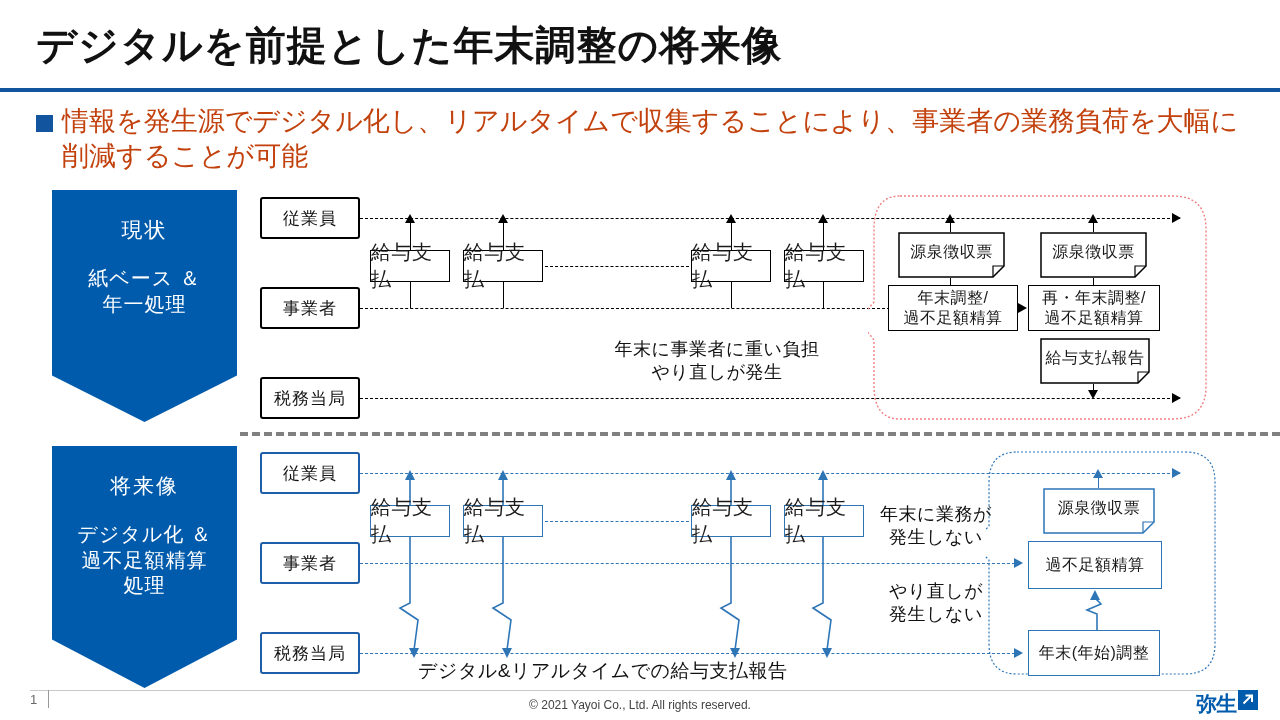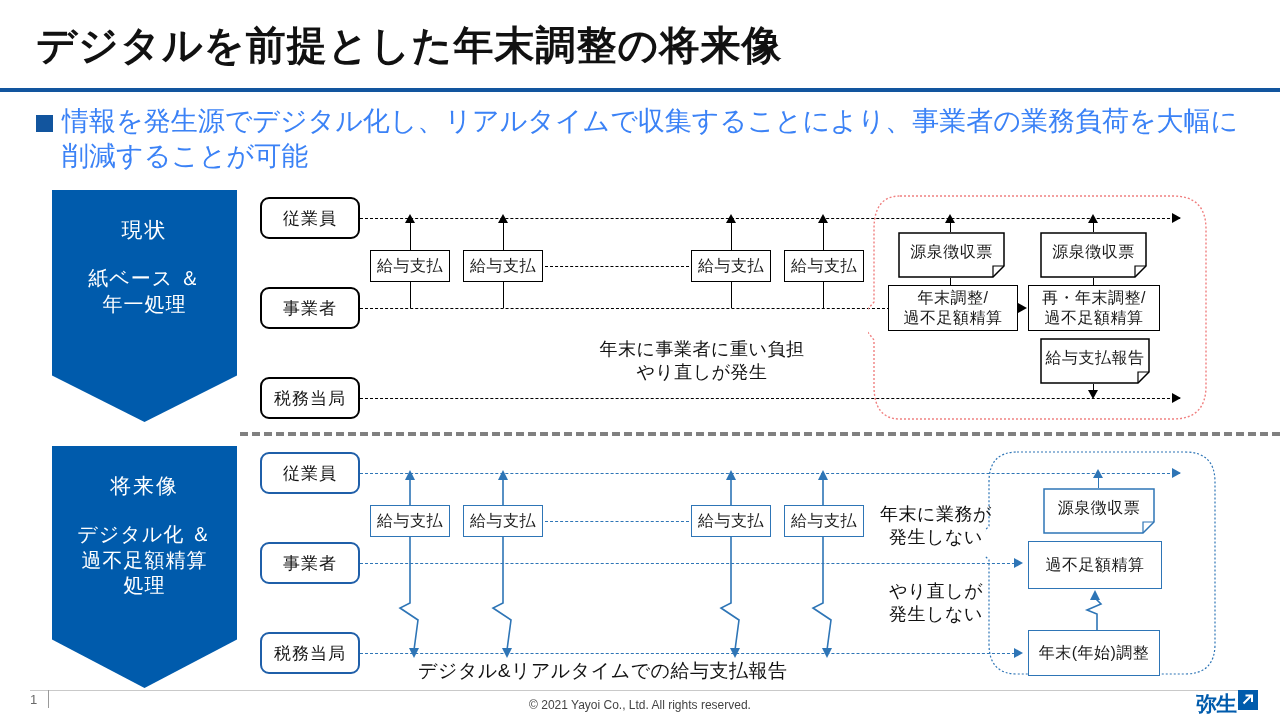--- a/index.html
+++ b/index.html
@@ -20,21 +20,21 @@
     position:absolute;left:0;top:88px;width:1280px;height:4px;background:#12559E;
   }
   .bullet-row{
     position:absolute;left:36px;top:104px;width:1216px;
     display:flex;align-items:flex-start;
   }
   .bullet-mark{
     width:17px;height:17px;background:#12559E;margin-top:11px;margin-right:9px;flex:none;
   }
   .bullet-text{
-    font-size:27px;line-height:1.30;color:#3b82f6;letter-spacing:0px;
+    font-size:27px;line-height:1.30;color:#c2410c;letter-spacing:0px;
   }
 
   
   .banner{
     position:absolute;width:185px;background:#005BAC;color:#fff;
     text-align:center;
     clip-path:polygon(0 0,100% 0,100% 80%,50% 100%,0 80%);
   }
   .banner .b-head{font-size:21px;padding-top:26px;letter-spacing:2px;}
   .banner .b-sub{font-size:20px;line-height:1.28;padding-top:22px;letter-spacing:1px;}
@@ -42,35 +42,35 @@
   #banner-future{left:52px;top:446px;height:242px;}
 
   
   .divider{
     position:absolute;left:240px;top:432px;width:1040px;height:0;
     border-top:4px dashed #808080;
   }
 
   
   .actor{
-    position:absolute;width:100px;height:42px;border-radius:9px;
+    position:absolute;width:100px;height:42px;border-radius:3px;
     background:#fff;display:flex;align-items:center;justify-content:center;
     font-size:17px;letter-spacing:1px;box-sizing:border-box;
   }
   .actor.dark{border:2.5px solid #000;color:#111;}
   .actor.blue{border:2.2px solid #1F5FA9;color:#111;}
 
   .lane{position:absolute;height:0;}
   .lane.dark{border-top:1.6px dashed #000;}
   .lane.blue{border-top:1.6px dashed #2E75B6;}
 
   .paybox{
     position:absolute;height:32px;background:#fff;
     display:flex;align-items:center;justify-content:center;
-    font-size:16px;letter-spacing:0.5px;box-sizing:border-box;z-index:4;
+    font-size:20px;letter-spacing:0.5px;box-sizing:border-box;z-index:4;
   }
   .paybox.dark{border:1.6px solid #000;}
   .paybox.blue{border:1.6px solid #2E75B6;}
 
   .vline{position:absolute;width:0;z-index:2;}
   .vline.dark{border-left:1.6px solid #000;}
   .vline.blue{border-left:1.6px solid #2E75B6;}
 
   .hconn{position:absolute;height:0;z-index:1;}
   .hconn.dark{border-top:1.6px dashed #000;}
@@ -239,21 +239,21 @@
       <path d="M98,45 L98,34 L109,34" fill="none" stroke="#000" stroke-width="1.2"></path>
     </svg>
     <span>給与支払報告</span>
   </div>
   <div class="vline dark" style="left:1093px;top:384px;height:6px;"></div>
   <div class="arrow-down dark" style="left:1088px;top:390px;"></div>
 
   <div class="arrow-right dark" style="left:1172px;top:213px;"></div>
   <div class="arrow-right dark" style="left:1172px;top:393px;"></div>
 
-  <div class="note" style="left:572px;top:338px;width:260px;font-family:Liberation Serif, serif;">
+  <div class="note" style="left:587px;top:338px;width:260px;font-family:Liberation Serif, serif;">
     <div>年末に事業者に重い負担</div>
     <div>やり直しが発生</div>
   </div>
 
   <svg class="callout" style="left:985px;top:448px;" width="235" height="235">
     <path d="M32,4 H200 Q230,4 230,34 V196 Q230,226 200,226 H32 Q4,226 4,196 V112 L-12,96 L4,78 V34 Q4,4 32,4 Z" fill="none" stroke="#2E75B6" stroke-width="1.2" stroke-dasharray="2,2"></path>
   </svg>
 
   <div class="lane blue" style="left:360px;top:473px;width:820px;"></div>
   <div class="lane blue" style="left:360px;top:563px;width:660px;"></div>

